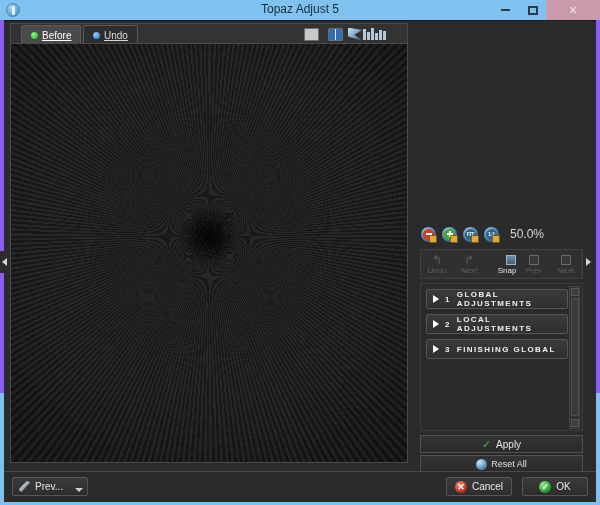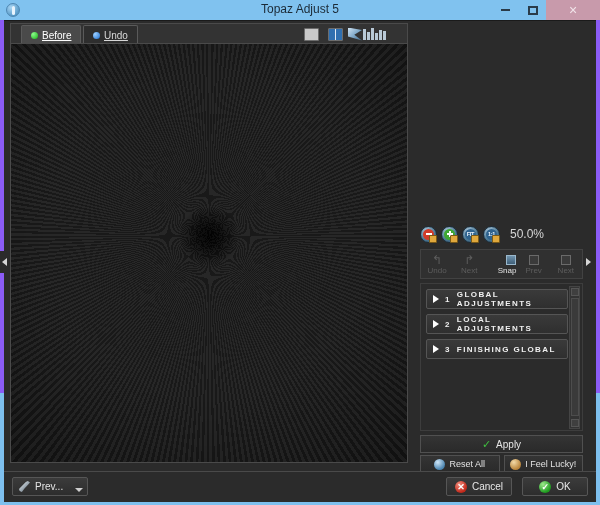--- a/index.html
+++ b/index.html
@@ -517,24 +517,20 @@
       <div id="applybtn">
         <span class="check">✓</span>
         <span>Apply</span>
       </div>
 
       <div id="bottombtns">
         <div class="bbtn">
           <span class="bicon blue"></span>
           <span>Reset All</span>
         </div>
-        <div class="bbtn">
-          <span class="bicon hand"></span>
-          <span>I Feel Lucky!</span>
-        </div>
       </div>
 
       <div id="right-collapse">
         <span class="tri"></span>
       </div>
     </div>
 
     <div id="footer">
       <div id="menu-btn">
         <span class="wrench"></span>

